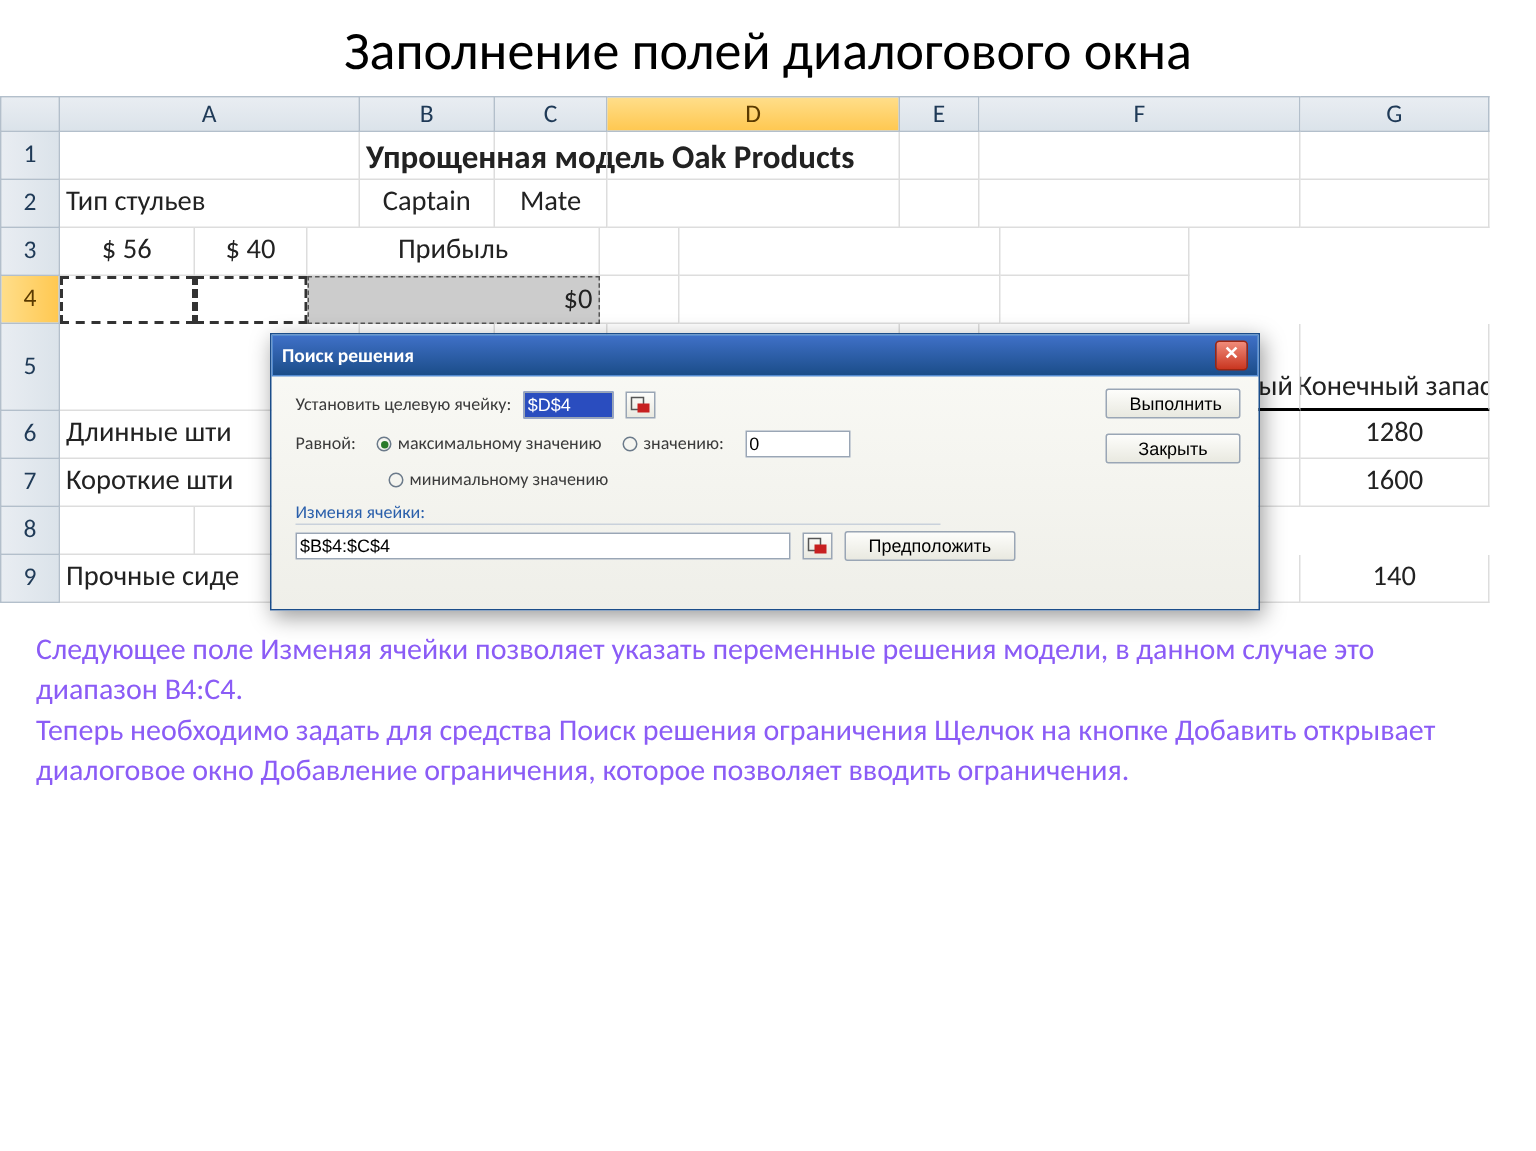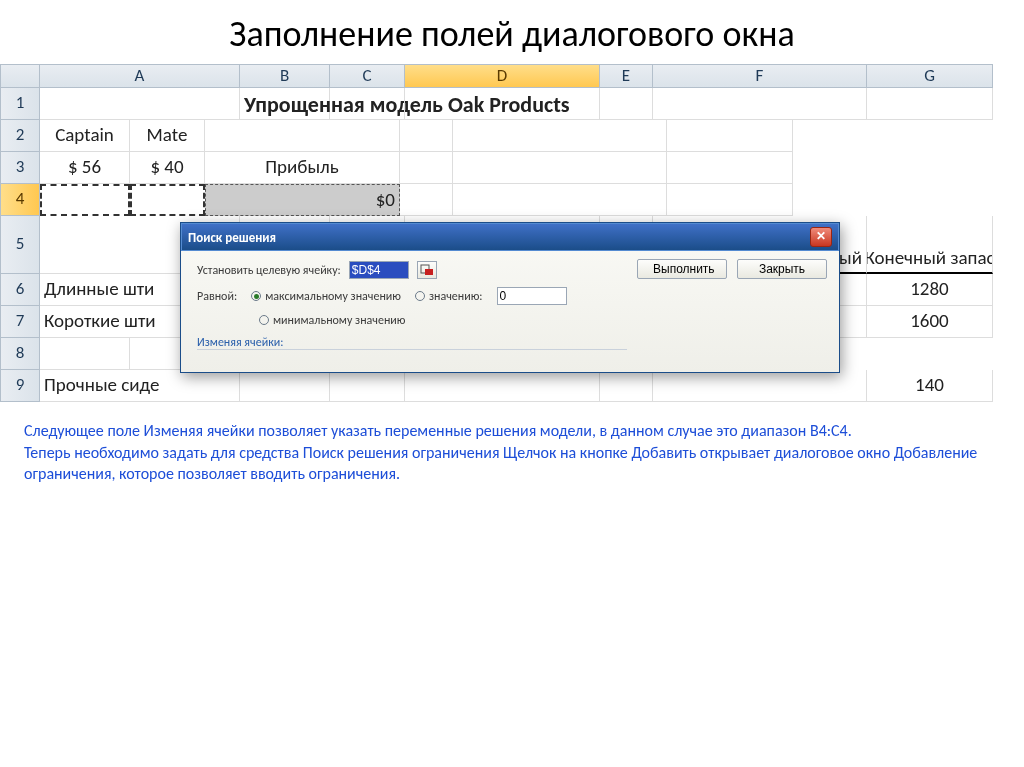--- a/index.html
+++ b/index.html
@@ -21,38 +21,38 @@
   .row5 .cell, .row5 .rowhdr { height: 58px; }
   .row5 { height: 58px; }
   .center { text-align: center; }
   .right { text-align: right; }
   .f-title { font-size: 22px; font-weight: bold; }
   .selected { background: #ccc; border: 1px dashed #555 !important; }
   .marching { border: 2px dashed #333 !important; background: #fff; }
 
   .row5 .colF, .row5 .colG { display:flex; align-items:flex-end; justify-content:center; border-bottom: 2px solid #000; font-size:19px; }
 
-  .dialog { position: absolute; left: 180px; top: 222px; width: 660px; height: 151px;
+  .dialog { position: absolute; left: 180px; top: 222px; width: 660px; height: 185px;
             background: linear-gradient(#fafaf6,#efefe9); border: 1px solid #1b4d89; box-shadow: 2px 4px 14px rgba(0,0,0,.4); font-size: 13px; }
   .dlg-title { height: 28px; background: linear-gradient(#3f70c7,#1b4d89); color: #fff; font-weight: bold; font-size: 13px;
                display: flex; align-items: center; justify-content: space-between; padding: 0 6px; border: 1px solid #548bd1; }
   .closebtn { width: 22px; height: 20px; background: linear-gradient(#f08b7a,#c93620); border: 1px solid #9a2613; border-radius: 3px; color: #fff; text-align: center; font-weight: bold; font-size: 12px; line-height: 16px; }
   .dlg-body { padding: 10px 12px 4px 16px; position: relative; height: calc(100% - 28px); color: #3b3b3b; }
   .drow { display: flex; align-items: center; gap: 8px; margin-bottom: 8px; font-size: 12px; }
   .lbl { font-size: 12px; }
   .txtin { background: #fff; border: 1px solid #9aa6b5; height: 18px; font-size: 12px; padding: 0 2px; }
   .pickbtn { width: 20px; height: 18px; border: 1px solid #9aa6b5; background: linear-gradient(#fdfdfb,#e9e9e0); display: inline-flex; align-items:center; justify-content:center; position: relative; }
   .pickbtn svg { width: 14px; height: 12px; }
   .radio { width: 10px; height: 10px; border: 1px solid #6b7a8a; border-radius: 50%; display: inline-block; position: relative; vertical-align: middle; }
   .radio.sel::after { content: ''; position: absolute; left: 1.5px; top: 1.5px; width: 5px; height: 5px; background: #2a7a2a; border-radius: 50%; }
   .btn { background: linear-gradient(#fdfdfb,#e9e9e0); border: 1px solid #9aa6b5; padding: 2px 15px; font-size: 12px; border-radius: 2px; }
-  .btncol { position: absolute; right: 12px; top: 8px; display: flex; flex-direction: row; gap: 10px; }
+  .btncol { position: absolute; right: 12px; top: 8px; display: flex; flex-direction: column; gap: 10px; }
   .fieldset-lbl { color: #2a5fab; font-size: 12px; margin: 4px 0 4px 0; border-bottom: 1px solid #c9d1db; width: 430px; }
 
-  .desc { padding: 18px 24px 0 24px; font-size: 16px; line-height: 1.35; color: #1d4ed8; }
+  .desc { padding: 18px 24px 0 24px; font-size: 20px; line-height: 1.35; color: #8b5cf6; }
 
   .uline { text-decoration: underline; }
 </style>
 </head>
 <body>
 
 <div class="slide">
   <div class="title">Заполнение полей диалогового окна</div>
 
   <div class="sheet">
@@ -73,20 +73,21 @@
       <div class="cell colB f-title" style="overflow:visible">Упрощенная модель Oak Products</div>
       <div class="cell colC"></div>
       <div class="cell colD"></div>
       <div class="cell colE"></div>
       <div class="cell colF"></div>
       <div class="cell colG"></div>
     </div>
 
     <div class="row">
       <div class="rowhdr">2</div>
+      <div class="cell colA">Тип стульев</div>
       <div class="cell colB center">Captain</div>
       <div class="cell colC center">Mate</div>
       <div class="cell colD"></div>
       <div class="cell colE"></div>
       <div class="cell colF"></div>
       <div class="cell colG"></div>
     </div>
 
     <div class="row">
       <div class="rowhdr">3</div>
@@ -198,17 +199,27 @@
         <input class="txtin" style="width: 70px;" value="0">
       </div>
 
       <div class="drow" style="margin-left:62px;gap:4px">
         <span class="radio"></span>
         <span class="lbl">минимальному значению</span>
       </div>
 
       <div class="fieldset-lbl">Изменяя ячейки:</div>
 
+      <div class="drow">
+        <input class="txtin" style="width: 330px;" value="$B$4:$C$4">
+        <span class="pickbtn">
+          <svg viewBox="0 0 14 12">
+              <rect x="1" y="1" width="8" height="8" fill="none" stroke="#555" stroke-width="1"></rect>
+              <rect x="5" y="5" width="8" height="6" fill="#c72020"></rect>
+            </svg>
+        </span>
+        <button class="btn">Предположить</button>
+      </div>
     </div>
   </div>
 
   <div class="desc" id="desc-out">Следующее поле Изменяя ячейки позволяет указать переменные решения модели, в данном случае это диапазон B4:C4.<br>Теперь необходимо задать для средства Поиск решения ограничения Щелчок на кнопке Добавить открывает диалоговое окно Добавление ограничения, которое  позволяет вводить ограничения.</div>
 </div>
 
 </body></html>

